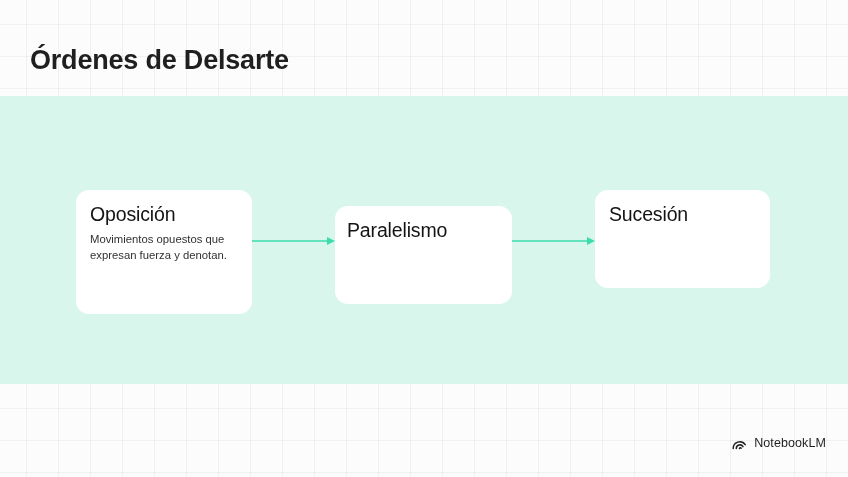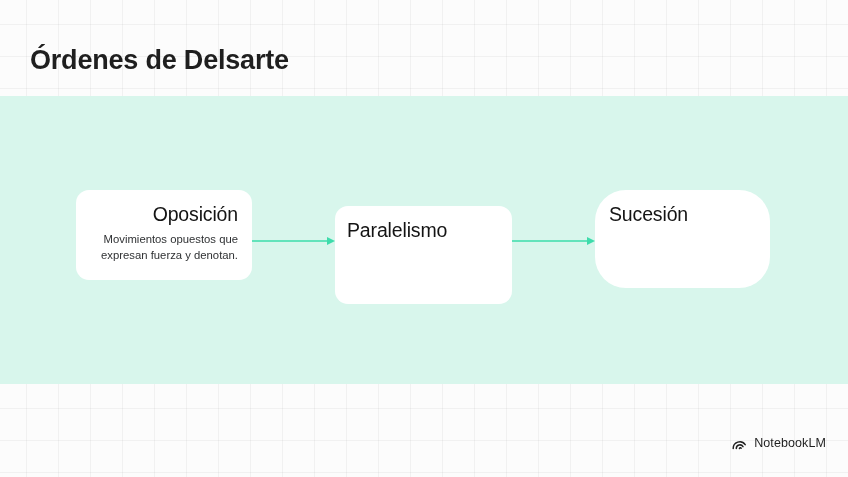--- a/index.html
+++ b/index.html
@@ -63,23 +63,23 @@
     height: 477px;
   }
 
   .card {
     position: absolute;
     background: #ffffff;
     border-radius: 13px;
     box-sizing: border-box;
     padding: 12px 14px 14px 14px;
   }
-  .card-1 { left: 76px;  top: 190px; width: 176px; height: 90px; text-align: right; }
+  .card-1 { left: 76px;  top: 190px; width: 176px; height: 124px; }
   .card-2 { left: 335px; top: 206px; width: 177px; height: 98px; padding-left: 12px; }
-  .card-3 { left: 595px; top: 190px; width: 175px; height: 98px; border-radius: 31px; }
+  .card-3 { left: 595px; top: 190px; width: 175px; height: 98px; }
 
   .card-title {
     font-size: 19.5px;
     font-weight: 400;
     color: #141414;
     letter-spacing: -0.15px;
     line-height: 24px;
     margin: 0 0 5px 0;
     white-space: nowrap;
   }

